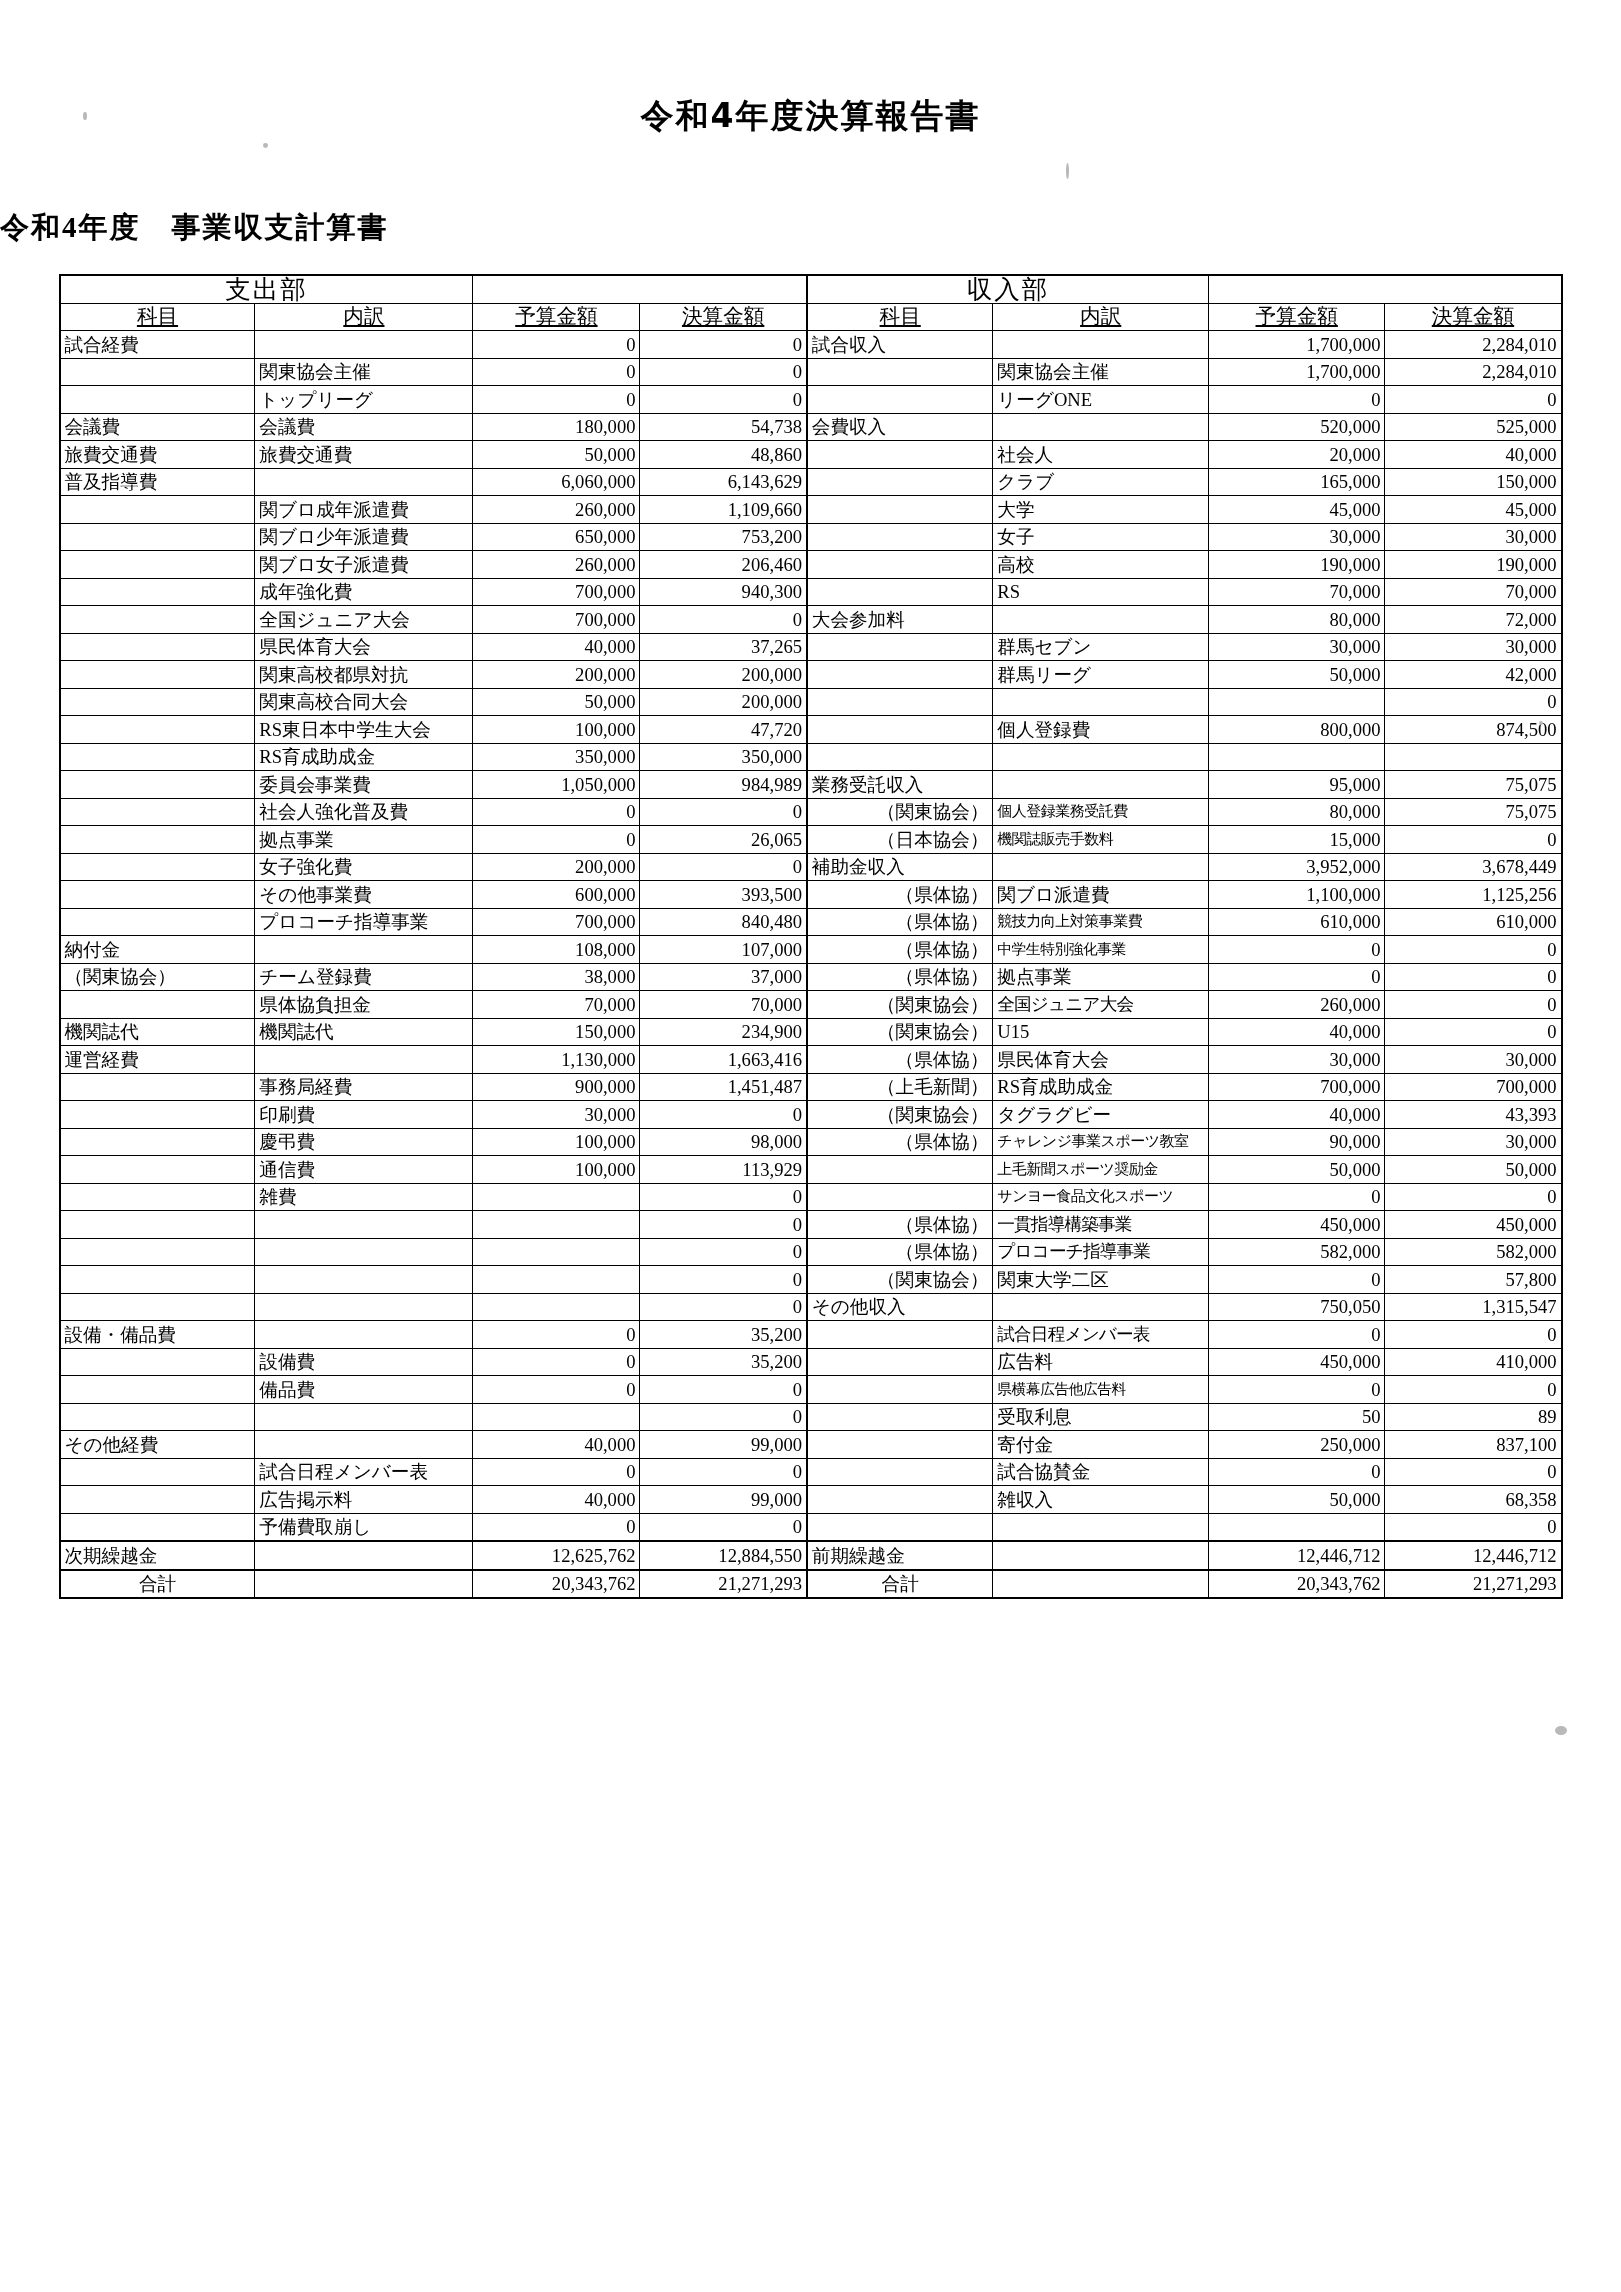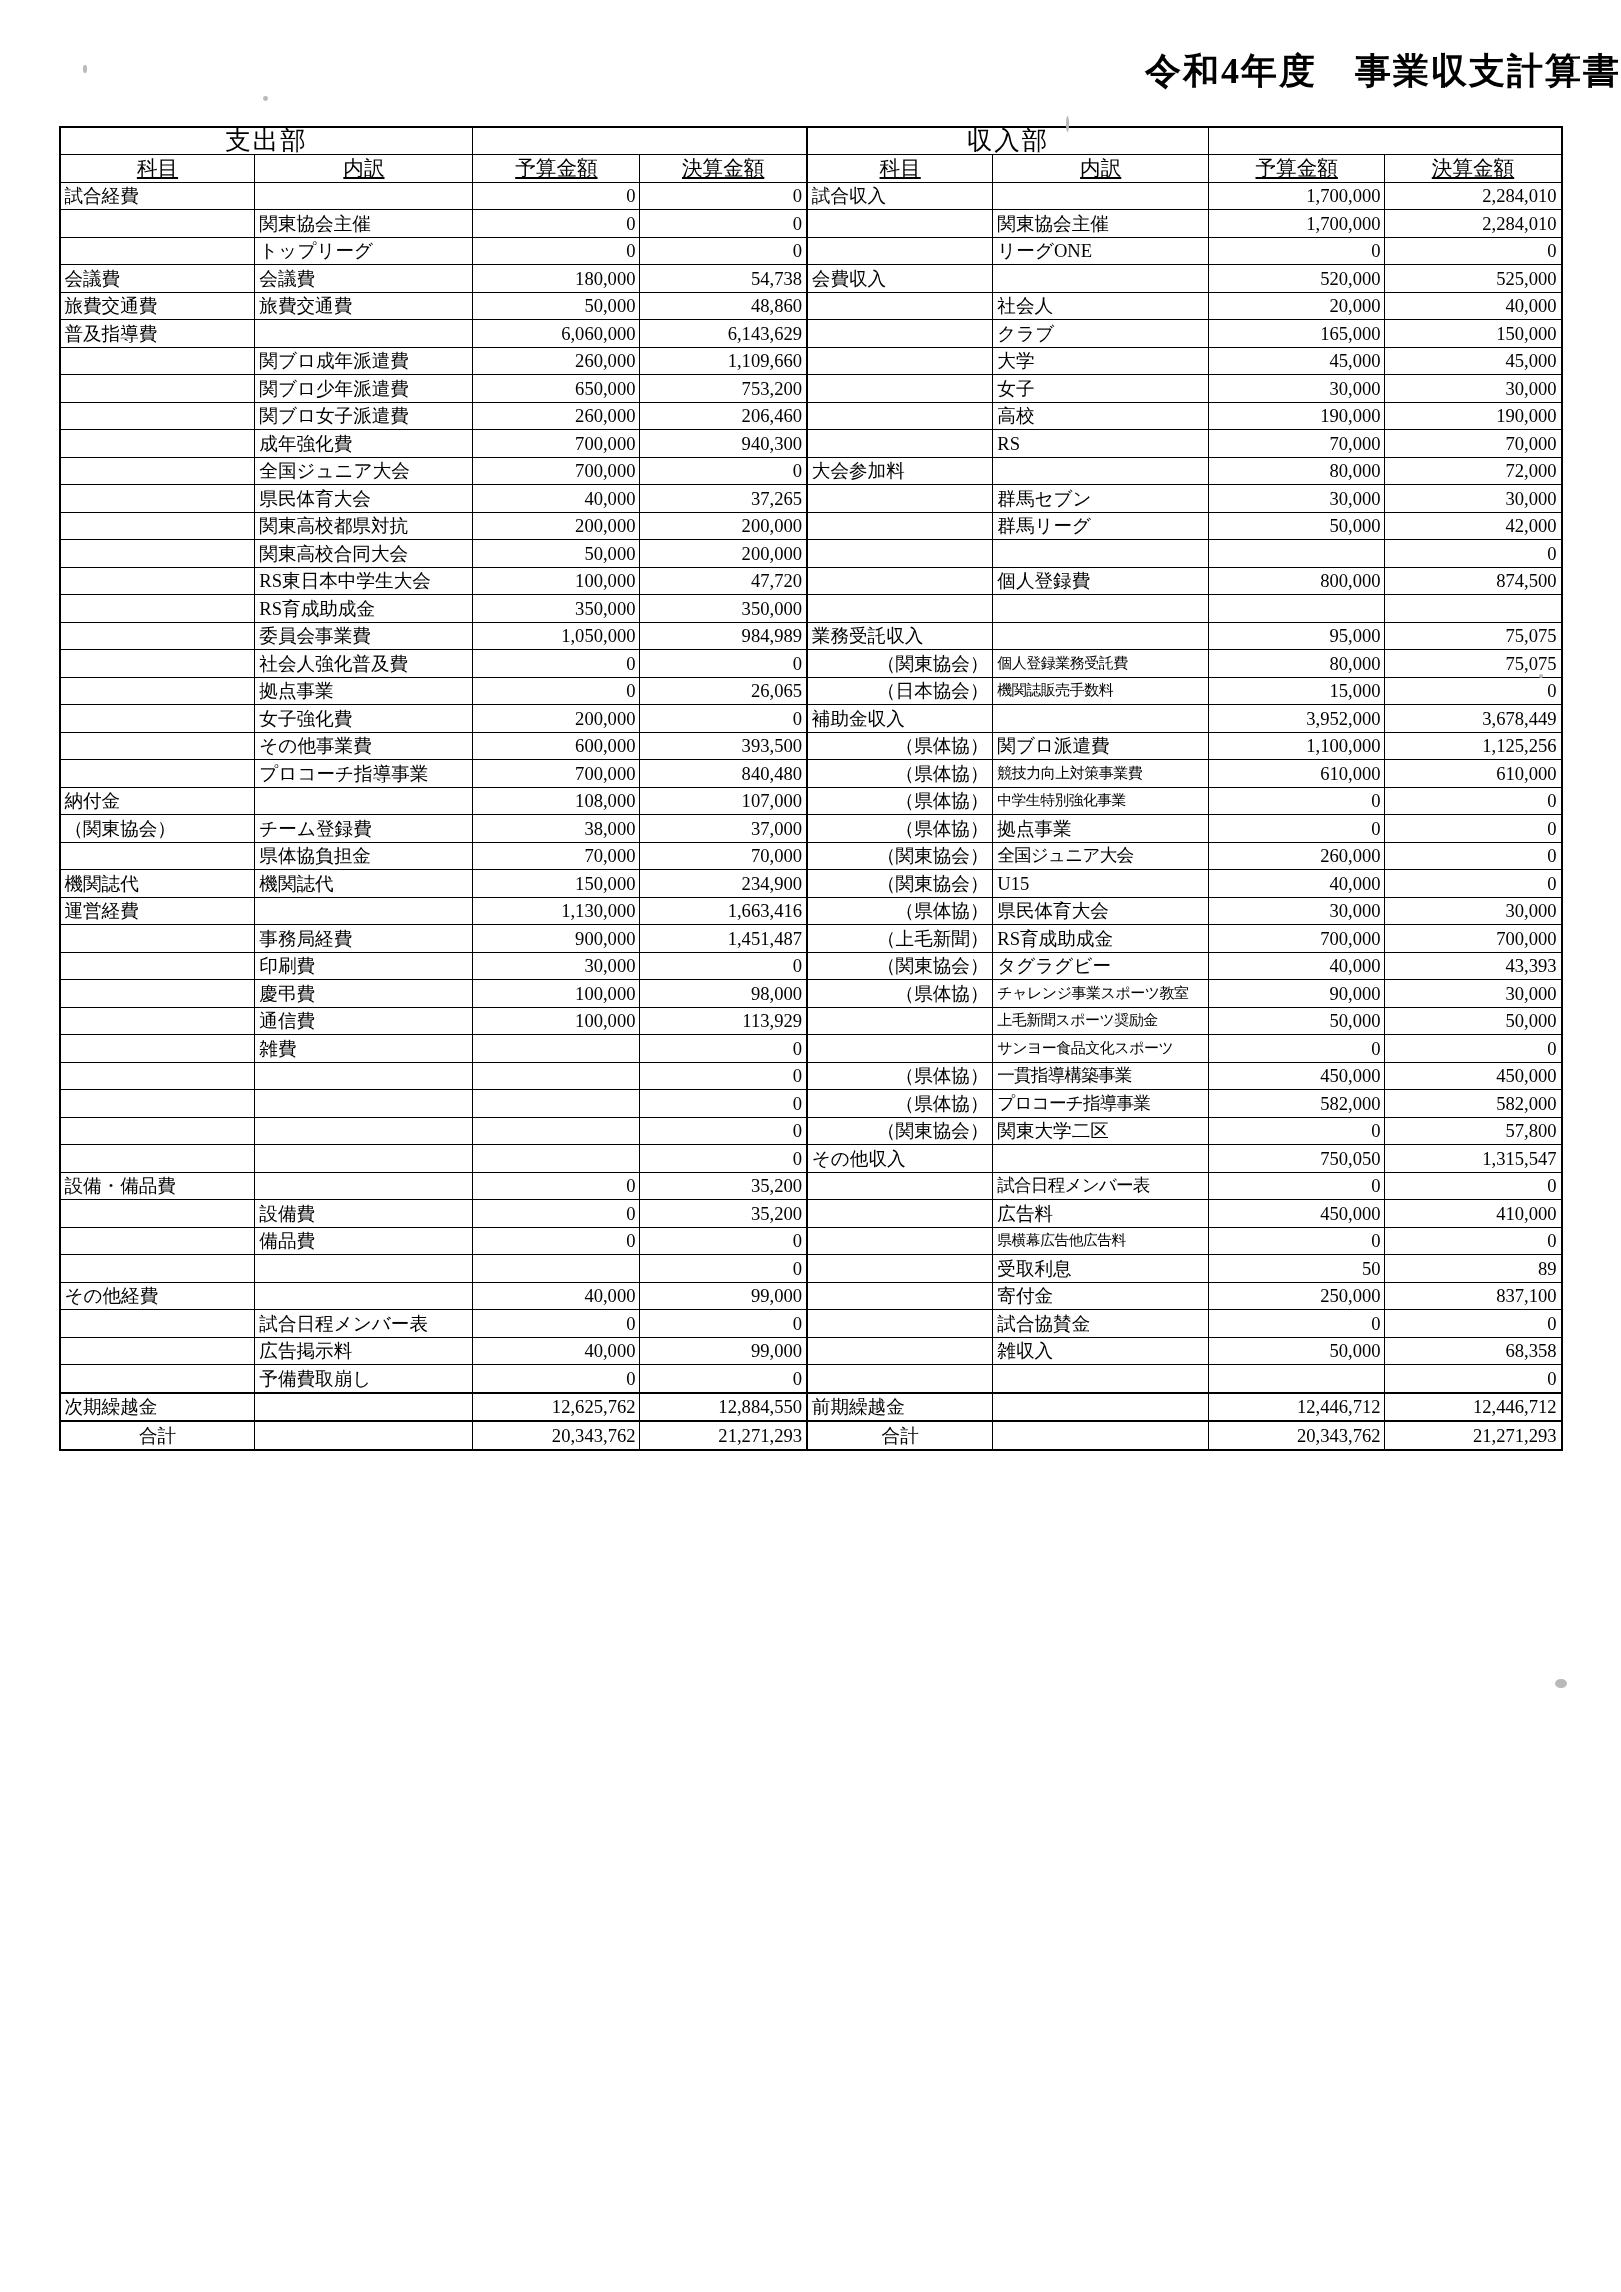--- a/index.html
+++ b/index.html
@@ -26,24 +26,24 @@
   
   .title-main {
     text-align: center;
     font-size: 33px;
     font-weight: bold;
     letter-spacing: 2px;
     margin-top: 94px;
     font-family: "DejaVu Sans", "Liberation Sans", sans-serif;
   }
   .title-sub {
-    text-align: right;
-    font-size: 36px;
+    text-align: left;
+    font-size: 29px;
     letter-spacing: 2px;
-    margin-top: 47px;
+    margin-top: 69px;
     font-family: "Liberation Serif", serif;
   }
   .title-period {
     text-align: center;
     font-size: 19.6px;
     letter-spacing: 1px;
     margin-top: 5.9px;
     font-family: "Liberation Serif", serif;
   }
 
@@ -120,20 +120,21 @@
 <body>
 
 <div class="page">
 
   <div class="speck" style="left:83px;  top:17.6px;  width:3.9px; height:8.8px;"></div>
   <div class="speck" style="left:263px; top:49px;  width:4.9px; height:4.9px;"></div>
   <div class="speck" style="left:1066px;top:69px;  width:2.9px; height:15.7px;"></div>
   <div class="speck" style="left:1539px;top:627px; width:3.9px; height:3.9px;"></div>
   <div class="speck" style="left:1555px;top:1632px;width:11.8px;height:8.8px;"></div>
 
+  <h1 class="title-main">令和4年度決算報告書</h1>
   <h2 class="title-sub">令和4年度　事業収支計算書</h2>
 
   <div class="tbl-wrap">
     <table class="fin">
       <colgroup>
         <col class="c-kamoku">
           <col class="c-uchiwake">
           <col class="c-yosan">
           <col class="c-kessan">
         <col class="c-kamoku2">

